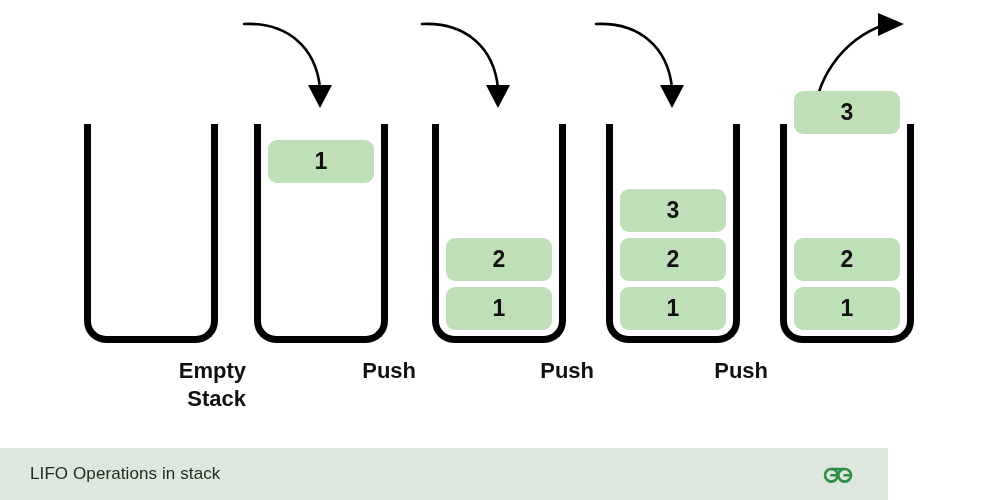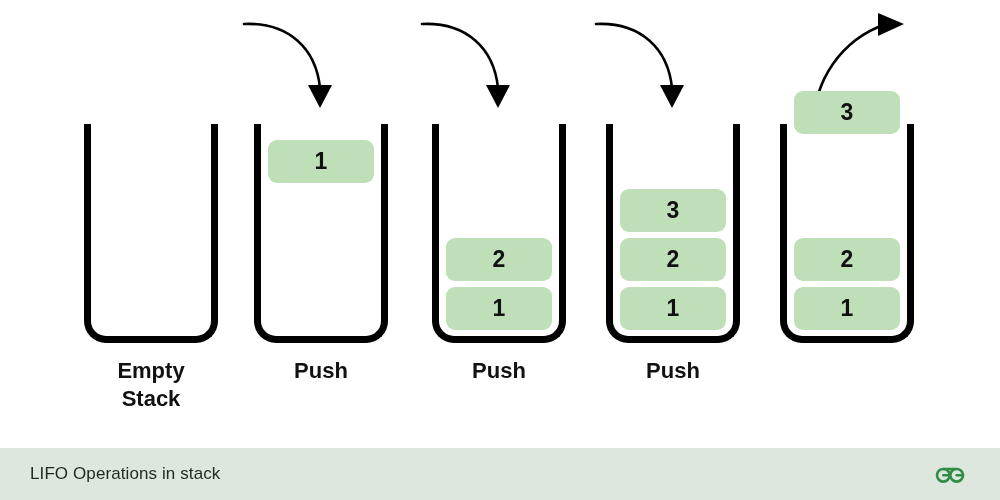--- a/index.html
+++ b/index.html
@@ -81,21 +81,21 @@
     color: #111111;
     font-family: "Liberation Sans", sans-serif;
     box-sizing: border-box;
   }
 
   .stack-caption {
     position: absolute;
     left: 0;
     top: 357px;
     width: 190px;
-    text-align: center;
+    text-align: right;
     font-size: 22px;
     font-weight: 700;
     color: #111111;
     line-height: 1.28;
     font-family: "Liberation Sans", sans-serif;
     white-space: pre-line;
   }
 
   .arrow-svg {
     position: absolute;
@@ -105,21 +105,21 @@
     height: 150px;
     overflow: visible;
     pointer-events: none;
   }
 
   
   .footer {
     position: absolute;
     left: 0;
     bottom: 0;
-    width: 1000px;
+    width: 888px;
     height: 52px;
     background: #dde7dd;
     display: flex;
     align-items: center;
     justify-content: space-between;
     padding: 0 30px;
     box-sizing: border-box;
   }
   .footer-caption {
     font-size: 17px;

